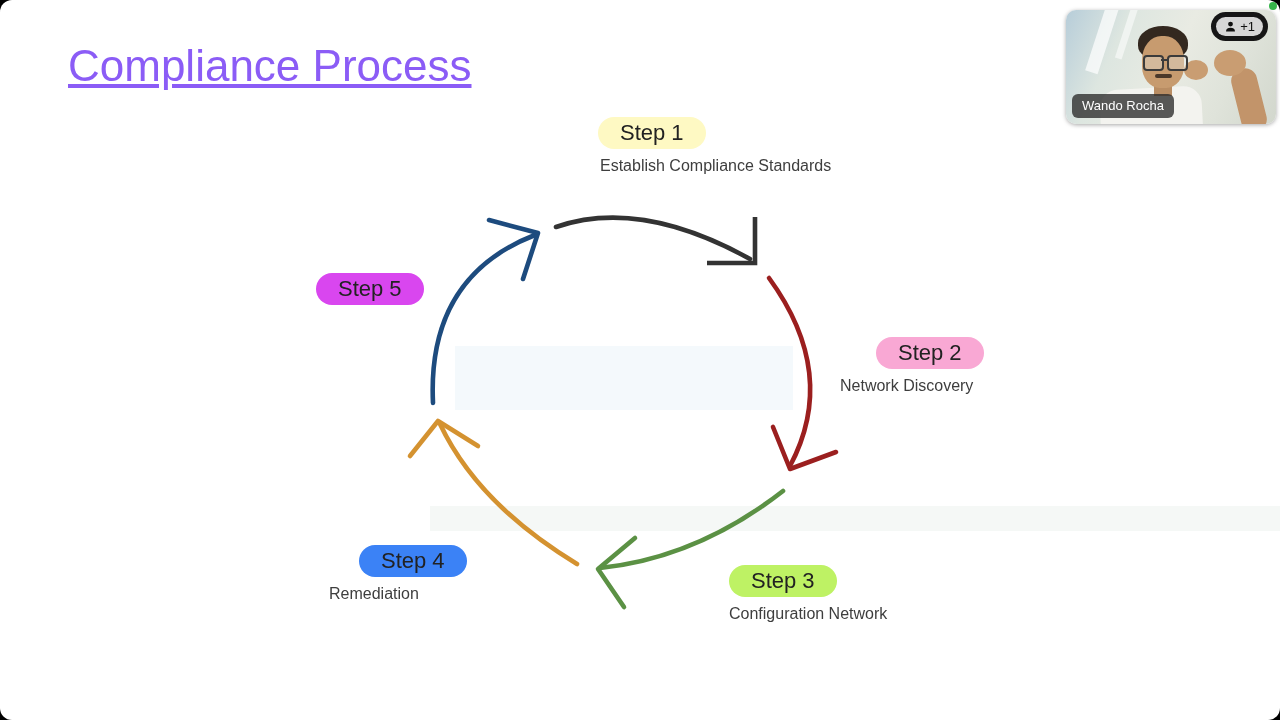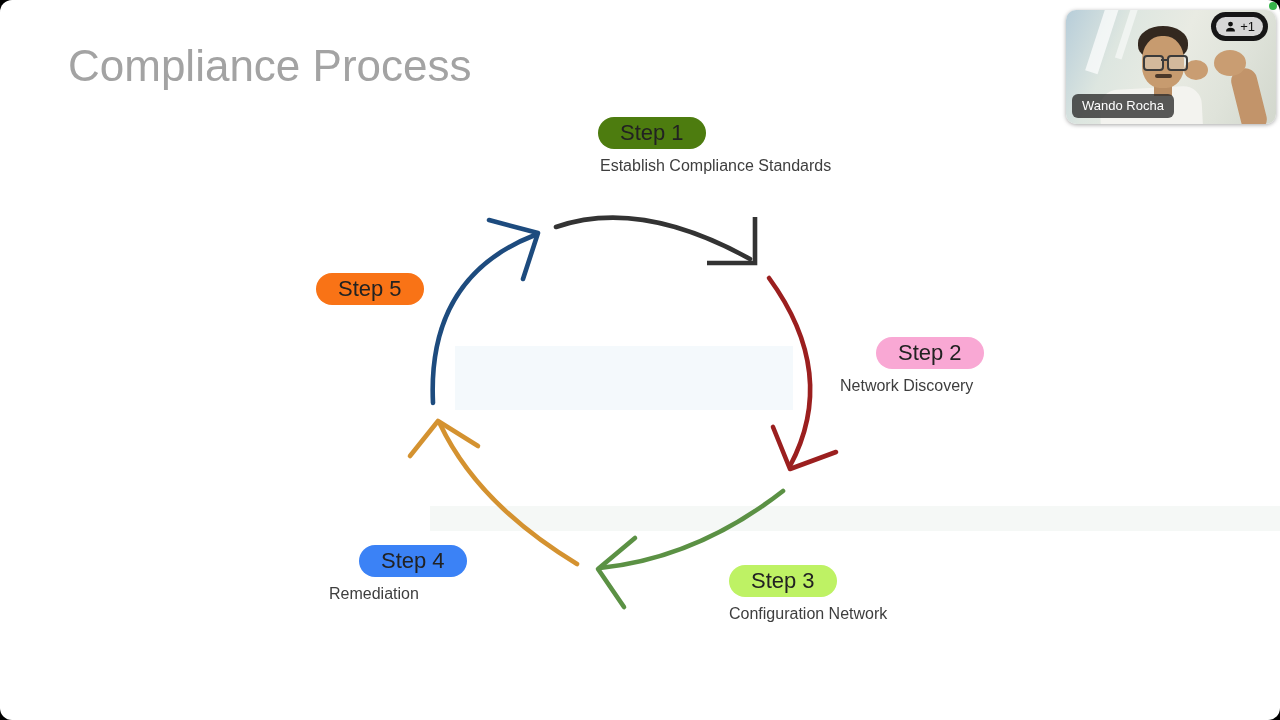--- a/index.html
+++ b/index.html
@@ -45,21 +45,21 @@
   .status-dot{position:absolute;right:3px;top:2px;width:8px;height:8px;border-radius:50%;}
 </style>
 </head>
 <body>
 
 <div class="stage">
   <div class="slide"></div>
   <div class="band band-a"></div>
   <div class="band band-b"></div>
 
-  <div class="title" style="color: #a3a3a3;">Compliance Process</div>
+  <div class="title" style="color: #8b5cf6; text-decoration: underline;">Compliance Process</div>
 
   <svg class="cycle" width="1280" height="720" viewBox="0 0 1280 720">
     <g fill="none" stroke-width="4.6" stroke="#333333">
       <path d="M 556 227 Q 640 198 750 259" stroke-linecap="round"></path>
       <path d="M 707 263 L 755 263 L 755 217" stroke-linecap="butt" stroke-linejoin="miter"></path>
     </g>
     <g fill="none" stroke-width="4.6" stroke-linecap="round" stroke-linejoin="round" stroke="#9b1f1f">
       <path d="M 769 278 Q 839 374 790 466"></path>
       <path d="M 773 427 L 790 469 L 836 452"></path>
     </g>
@@ -70,33 +70,33 @@
     <g fill="none" stroke-width="4.6" stroke-linecap="round" stroke-linejoin="round" stroke="#d49230">
       <path d="M 577 564 Q 478 504 440 424"></path>
       <path d="M 410 456 L 438 421 L 478 446"></path>
     </g>
     <g fill="none" stroke-width="4.6" stroke-linecap="round" stroke-linejoin="round" stroke="#1d4b7e">
       <path d="M 433 403 Q 427 277 535 235"></path>
       <path d="M 489 220 L 538 233 L 523 279"></path>
     </g>
   </svg>
 
-  <div class="step-pill" style="left: 598px; top: 117px; background-color: #4d7c0f;">Step 1</div>
+  <div class="step-pill" style="left: 598px; top: 117px; background-color: #fef9c3;">Step 1</div>
   <div class="step-desc" style="left:600px;top:157px;">Establish Compliance Standards</div>
 
   <div class="step-pill" style="left: 876px; top: 337px; background-color: #f9a8d4;">Step 2</div>
   <div class="step-desc" style="left:840px;top:377px;">Network Discovery</div>
 
   <div class="step-pill" style="left: 729px; top: 565px; background-color: #bef264;">Step 3</div>
   <div class="step-desc" style="left:729px;top:605px;">Configuration Network</div>
 
   <div class="step-pill" style="left: 359px; top: 545px; background-color: #3b82f6;">Step 4</div>
   <div class="step-desc" style="left:329px;top:585px;">Remediation</div>
 
-  <div class="step-pill" style="left: 316px; top: 273px; background-color: #f97316;">Step 5</div>
+  <div class="step-pill" style="left: 316px; top: 273px; background-color: #d946ef;">Step 5</div>
 
   <div class="cam">
     <div class="cam-streak"></div>
     <div class="cam-streak2"></div>
     <div class="p-shirt"></div>
     <div class="p-neck"></div>
     <div class="p-forearm"></div>
     <div class="p-hand-r"></div>
     <div class="p-hand-l"></div>
     <div class="p-hair"></div>

